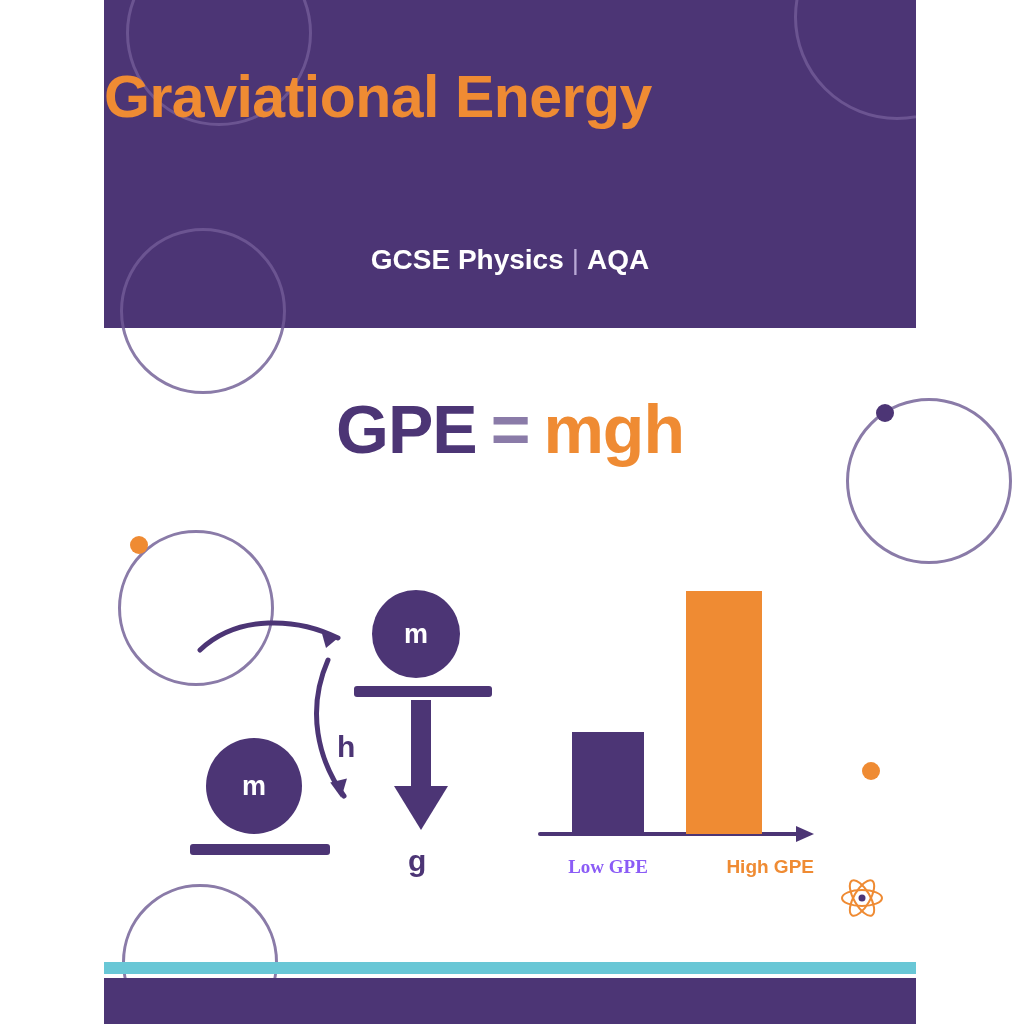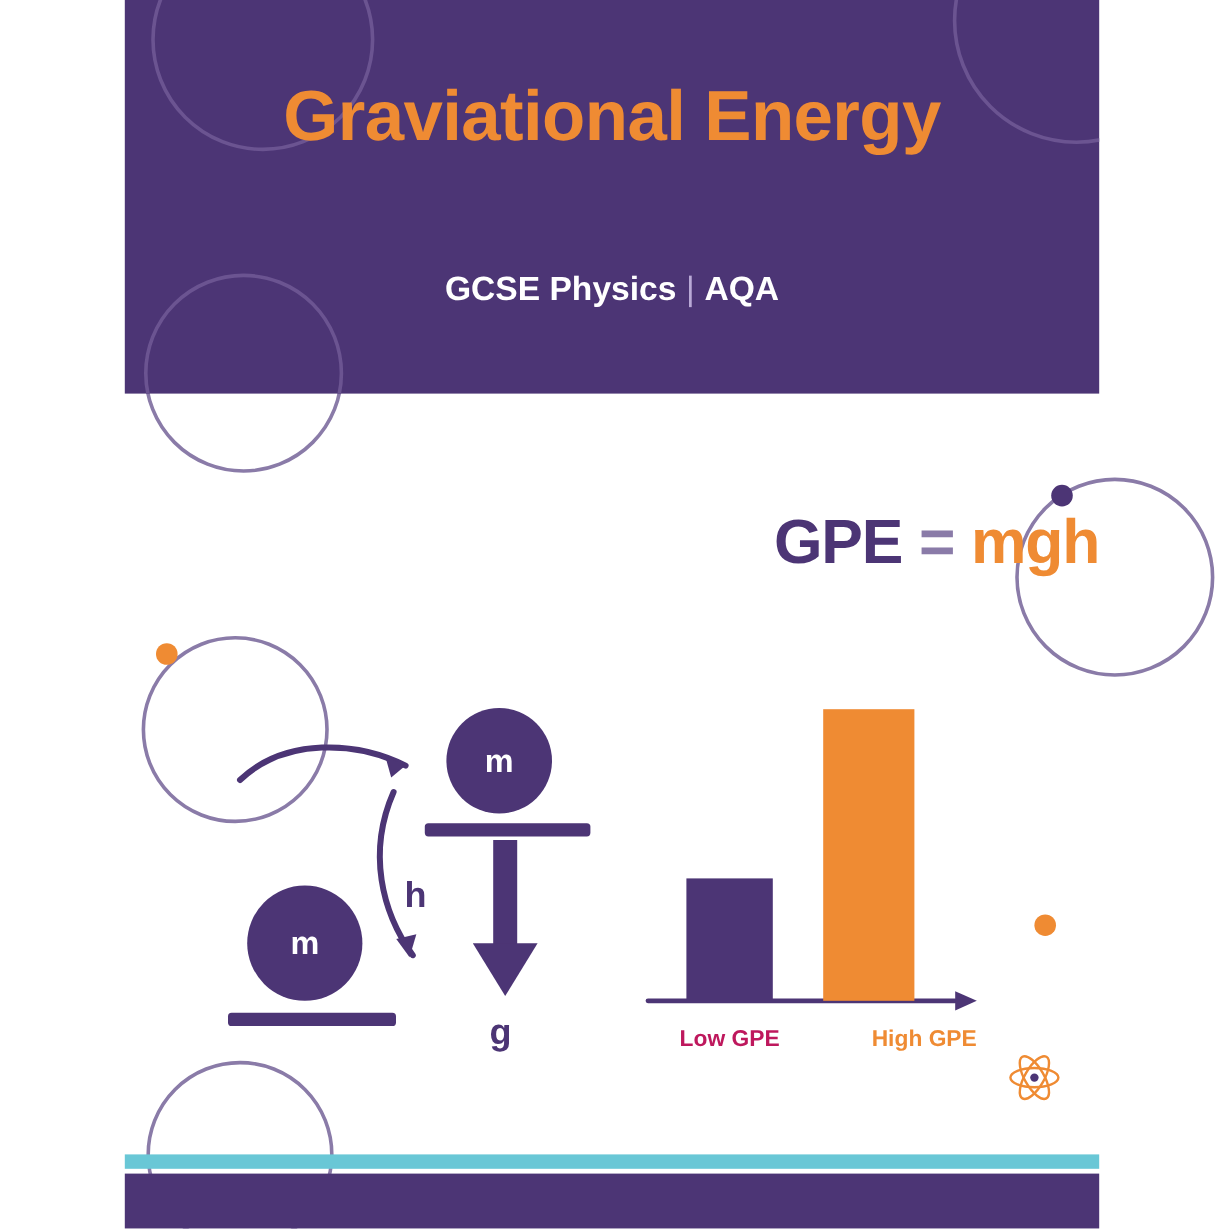--- a/index.html
+++ b/index.html
@@ -40,54 +40,53 @@
     width: 812px;
     height: 328px;
     background: #4c3575;
     overflow: hidden;
   }
   #header-title {
     position: absolute;
     left: 0;
     top: 60px;
     width: 812px;
-    text-align: center;
+    text-align: left;
     color: #ef8b33;
     font-size: 59px;
     font-weight: bold;
     line-height: 1.28;
     letter-spacing: -0.5px;
   }
   #header-subtitle {
     position: absolute;
     left: 0;
-    top: 225px;
+    top: 244px;
     width: 812px;
     text-align: center;
     color: #ffffff;
     font-size: 28px;
     font-weight: bold;
   }
   #header-subtitle .sep {
     color: #b9a9d6;
     font-weight: normal;
     padding: 0 8px;
   }
 
   
   #formula {
     position: absolute;
     left: 104px;
     top: 390px;
     width: 812px;
-    text-align: right;
-    font-size: 52px;
+    text-align: center;
+    font-size: 68px;
     font-weight: bold;
     letter-spacing: -1px;
-    margin-top: 32px;
   }
   #formula .lhs { color: #4c3575; }
   #formula .eq  { color: #8a7ba8; padding: 0 14px; }
   #formula .rhs { color: #ef8b33; }
 
   
   #diagram {
     position: absolute;
     left: 150px;
     top: 560px;
@@ -239,20 +238,20 @@
   <div id="chart">
 
     <svg class="deco" style="left:0; top:0;" width="380" height="360" viewBox="0 0 380 360">
       <line x1="10" y1="274" x2="266" y2="274" stroke="#4c3575" stroke-width="4" stroke-linecap="round"></line>
       <polygon points="266,266 266,282 284,274" fill="#4c3575"></polygon>
     </svg>
 
     <div class="bar" style="left: 42px; bottom: 86px; width: 72px; height: 102px; background: rgb(76, 53, 117);"></div>
     <div class="bar" style="left:156px; bottom:86px; width:76px; height:243px; background:#ef8b33;"></div>
 
-    <div class="bar-label" style="left:12px; top:296px; width:132px; color:#be185d;">Low GPE</div>
+    <div class="bar-label" style="left:12px; top:296px; width:132px; color:#8b5cf6;font-family:Liberation Serif, serif;">Low GPE</div>
     <div class="bar-label" style="left:152px; top:296px; width:132px; color:#ef8b33;text-align:right;">High GPE</div>
   </div>
 
   <div id="footer-rule"></div>
   <div id="footer-band"></div>
 
 </div>
 
 </body></html>

